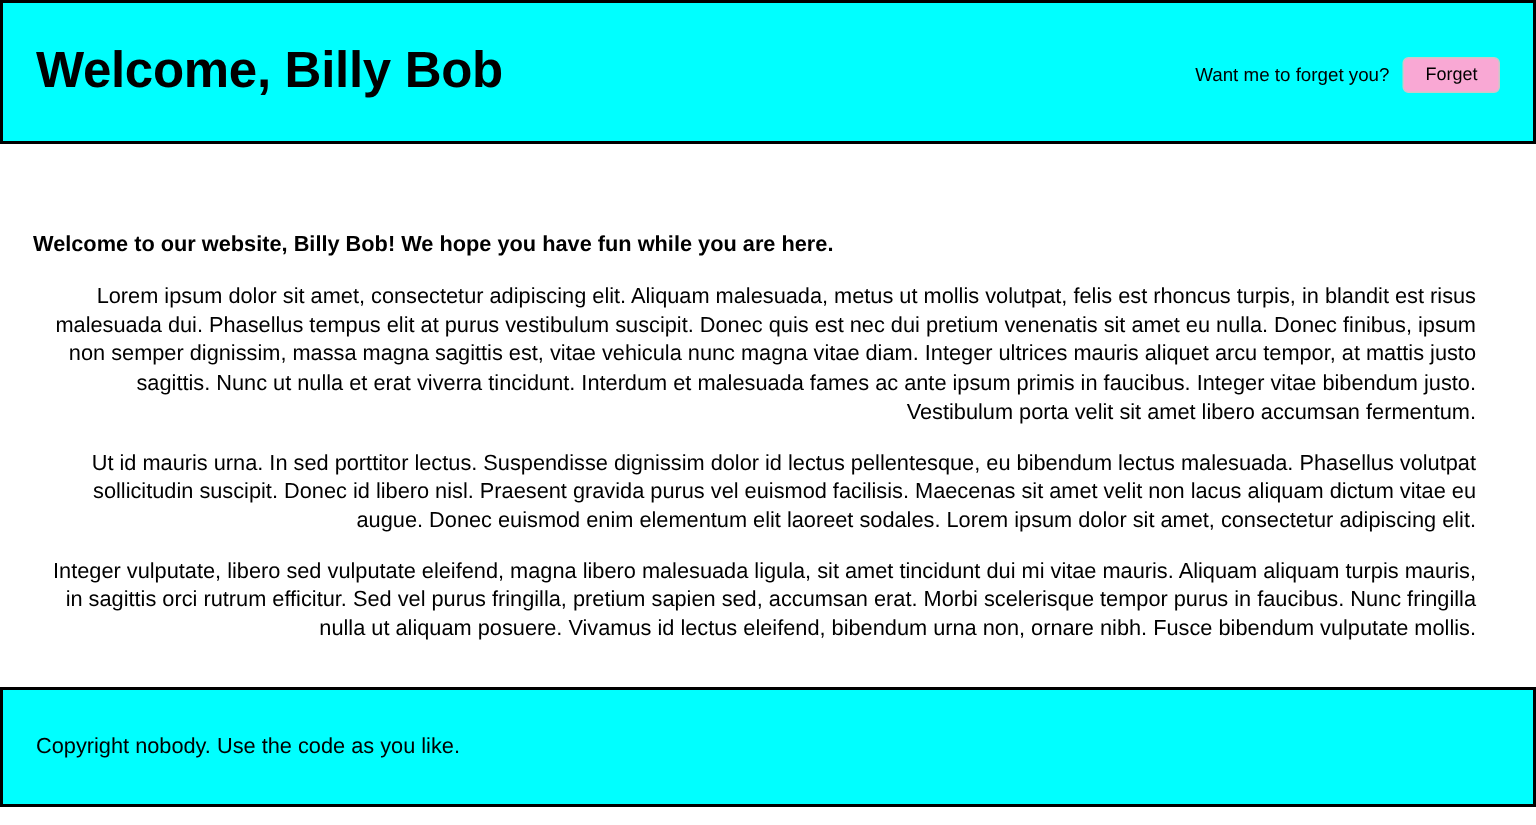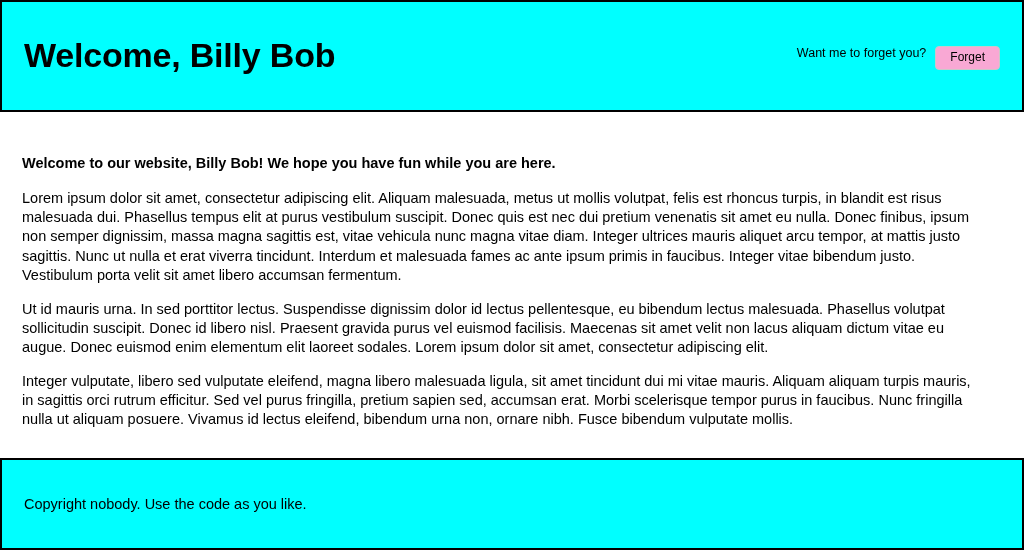--- a/index.html
+++ b/index.html
@@ -21,42 +21,42 @@
     box-sizing: border-box;
   }
 
   
   .site-header {
     box-sizing: border-box;
     position: absolute;
     left: 0;
     top: 0;
     width: 1024px;
-    height: 112px;
+    height: 96px;
     background: #00ffff;
     border: 2px solid #000000;
     display: flex;
     align-items: center;
     justify-content: space-between;
     padding: 0 22px 0 22px;
   }
 
   .site-title {
     font-size: 34px;
     font-weight: bold;
     color: #000000;
     letter-spacing: -0.2px;
     line-height: 1.1;
     margin: 0;
     white-space: nowrap;
   }
 
   .forget-area {
     display: flex;
-    align-items: flex-start;
+    align-items: center;
     gap: 9px;
     margin-top: 4px;
     margin-left: 48px;
   }
 
   .forget-prompt {
     font-size: 12.5px;
     color: #000000;
     white-space: nowrap;
   }
@@ -92,34 +92,34 @@
     color: #000000;
     margin: 0 0 17px 0;
     line-height: 1.25;
   }
 
   .body-paragraph {
     font-size: 14.5px;
     color: #000000;
     margin: 0 0 15px 0;
     line-height: 1.32;
-    text-align: left;
+    text-align: right;
   }
   .body-paragraph:last-child {
     margin-bottom: 12px;
   }
 
   
   .site-footer {
     box-sizing: border-box;
     position: absolute;
     left: 0;
     top: 458px;
     width: 1024px;
-    height: 92px;
+    height: 80px;
     background: #00ffff;
     border: 2px solid #000000;
     display: flex;
     align-items: center;
     padding: 0 22px;
   }
 
   .footer-text {
     font-size: 14.5px;
     color: #000000;

